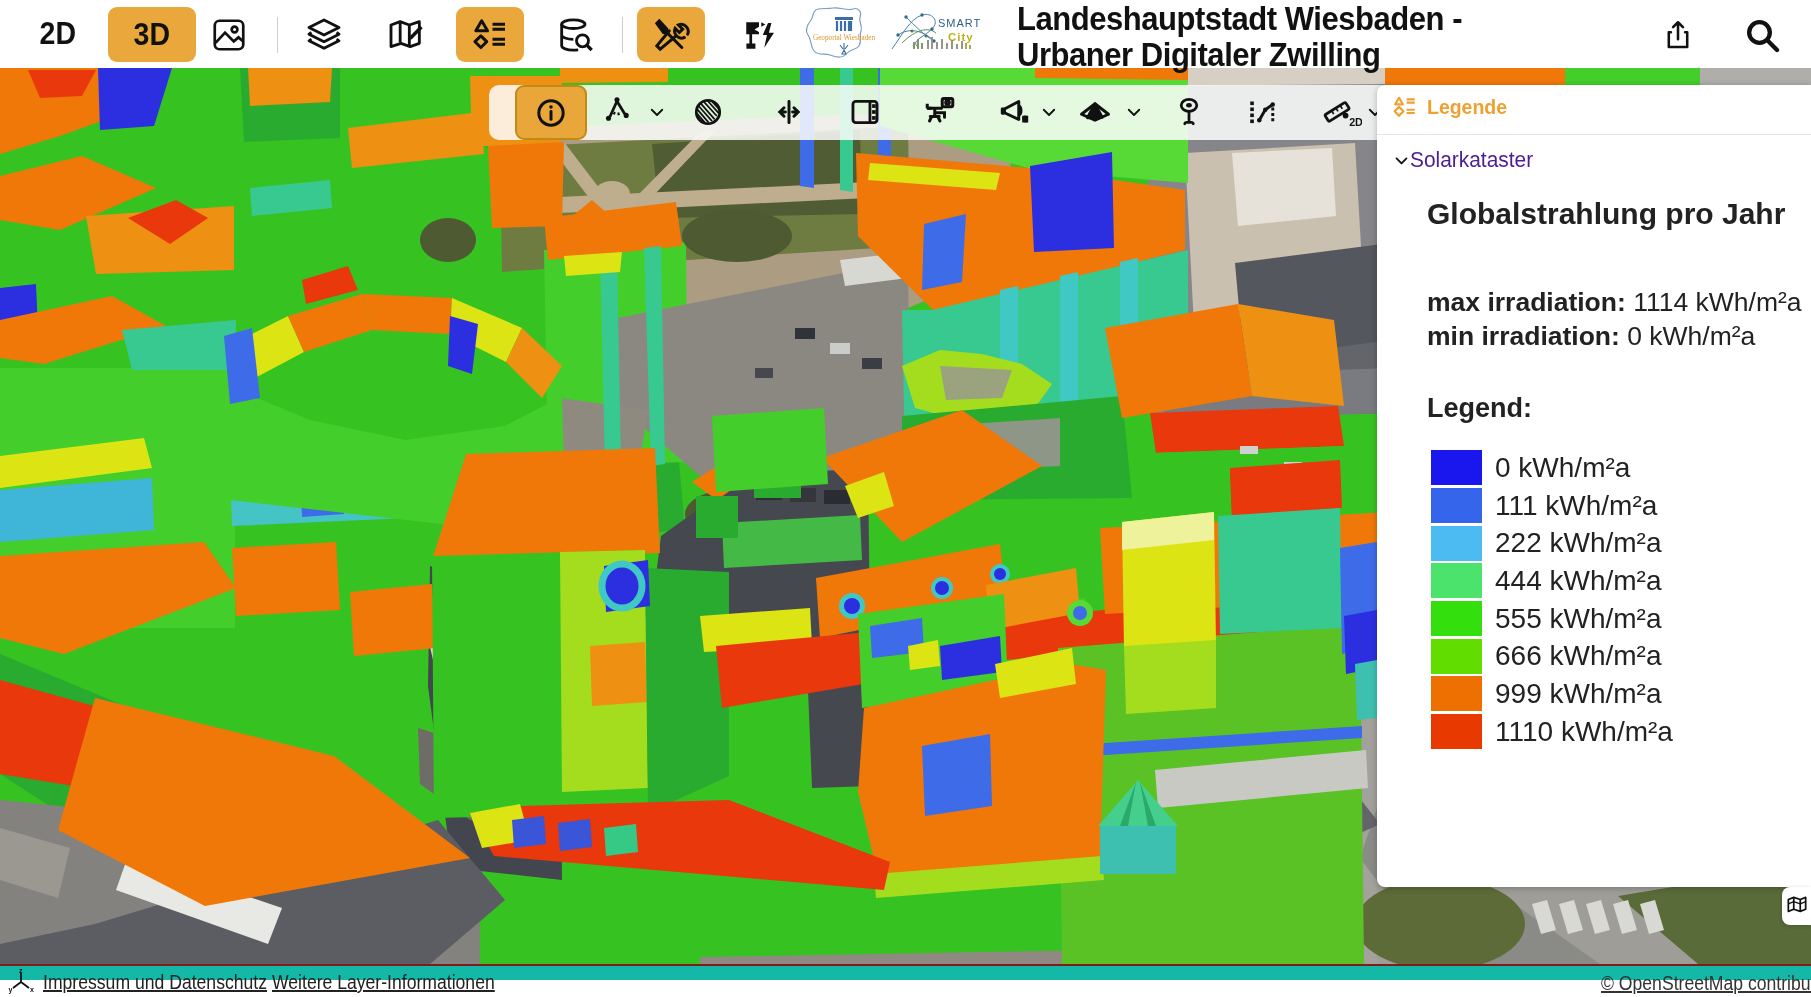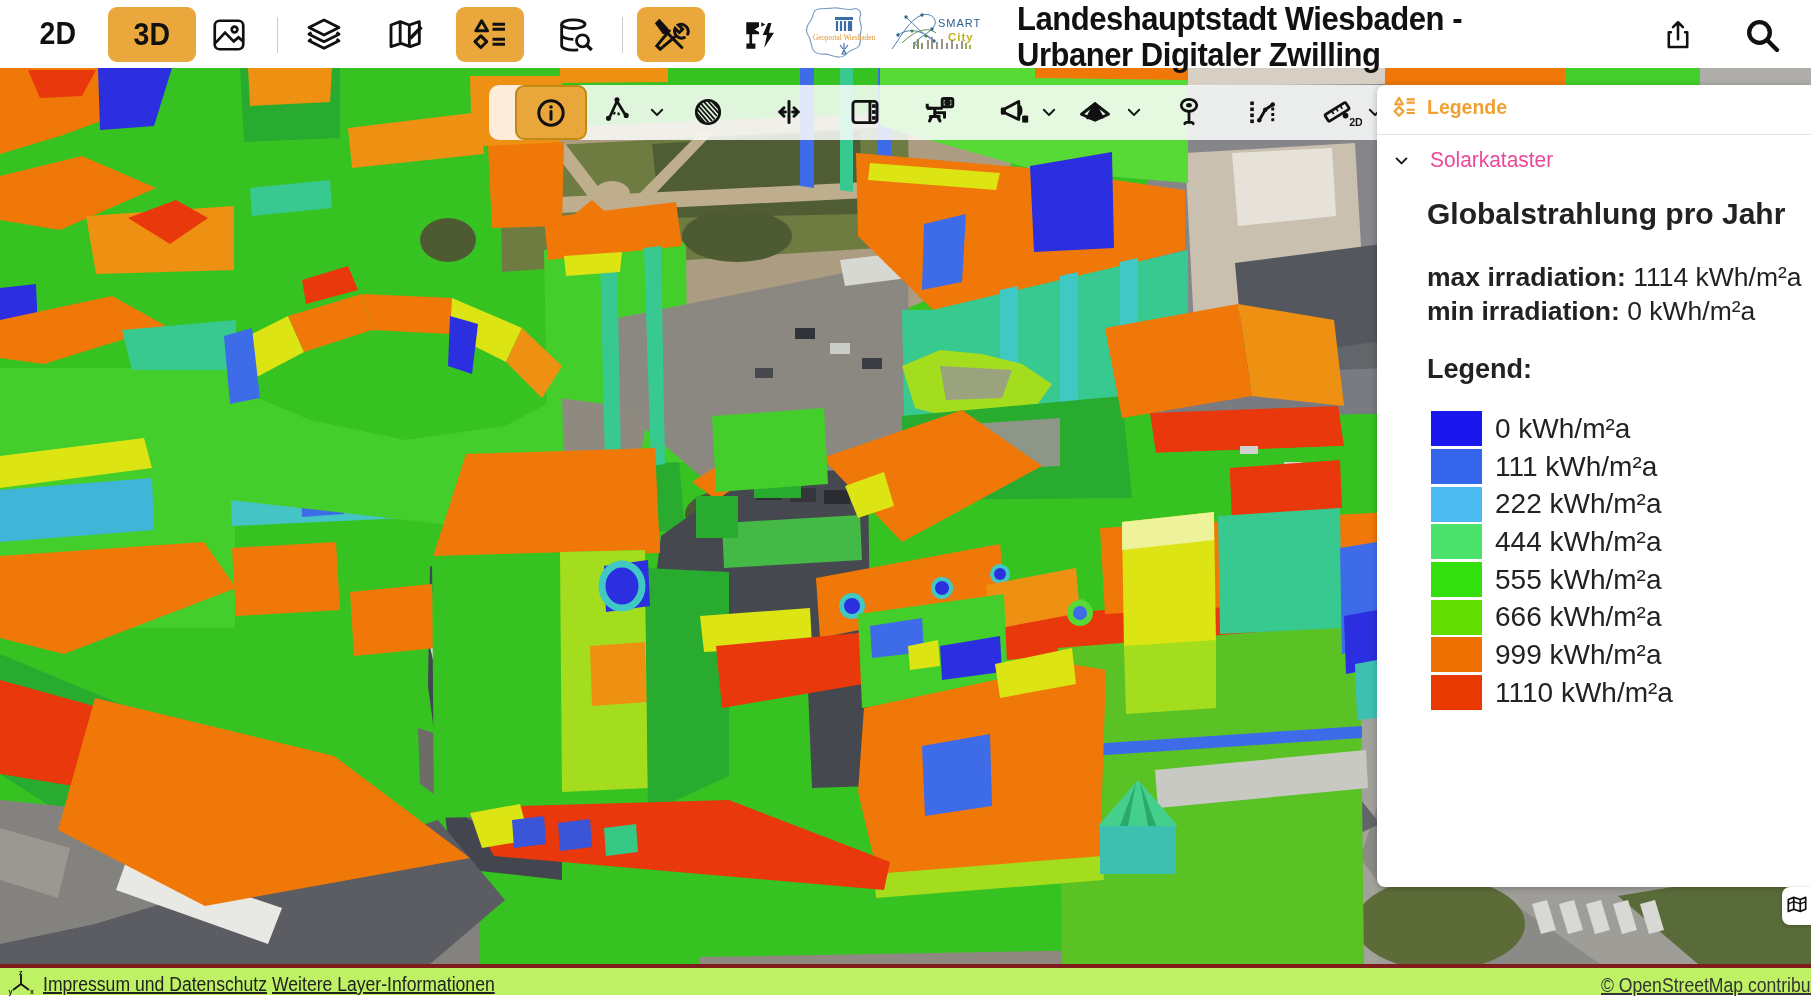--- a/index.html
+++ b/index.html
@@ -15,33 +15,33 @@
 #map{position:absolute;left:0;top:68px;width:1811px;height:896px;overflow:hidden}
 #maptb{position:absolute;left:489px;top:85px;width:902px;height:55px;background:rgba(253,254,253,0.85);
   border-radius:10px;z-index:10;display:flex;align-items:center}
 .tbi{display:flex;align-items:center;justify-content:center}
 #infobtn{position:absolute;left:515px;top:85px;width:72px;height:55px;background:#e9a63b;border:2px solid #c08a14;border-radius:9px;display:flex;align-items:center;justify-content:center;z-index:11}
 #panel{position:absolute;left:1377px;top:85px;width:434px;height:802px;background:#fff;border-radius:8px 0 0 8px;
   box-shadow:0 1px 6px rgba(0,0,0,0.25);z-index:20}
 .phead{position:absolute;left:15px;top:9px;display:flex;align-items:center;gap:9px}
 .phead span{color:#f0a030;font-size:20.5px;font-weight:bold;transform:scaleX(0.95);transform-origin:left}
 .psep{position:absolute;left:0;top:49px;width:434px;height:1px;background:#e4e4e4}
-.solark{position:absolute;left:16px;top:62px;display:flex;align-items:center;gap:20px;font-size:22px;color:#ec4899}
+.solark{position:absolute;left:16px;top:62px;display:flex;align-items:center;gap:0;font-size:22px;color:#4c1d95}
 .solark span{transform:scaleX(0.95);transform-origin:left}
 .pcontent{position:absolute;left:50px;top:112px;font-family:"Liberation Sans",sans-serif}
 .gsh{font-size:30px;font-weight:bold;color:#222}
-.irr{margin-top:29px;font-size:26.5px;color:#222;line-height:34px}
+.irr{margin-top:54px;font-size:26.5px;color:#222;line-height:34px}
 .irr b{font-weight:bold}
-.leg{margin-top:26px;font-size:27px;font-weight:bold;color:#222}
+.leg{margin-top:40px;font-size:27px;font-weight:bold;color:#222}
 .lrows{margin-top:25px}
 .lrow{display:flex;align-items:center;height:37.7px}
 .sw{width:51px;height:35px;margin-left:4px}
 .lt{margin-left:13px;font-size:28px;color:#222}
-#bottombar{position:absolute;left:0;top:964px;width:1811px;height:31px;background:#bef264;z-index:30;
-  border-top:4px solid #7f1d1d}
+#bottombar{position:absolute;left:0;top:964px;width:1811px;height:16px;background:#14b8a6;z-index:30;
+  border-top:2px solid #7f1d1d}
 .blink{position:absolute;top:5px;font-size:20px;color:#222;text-decoration:underline;transform:scaleX(0.88);transform-origin:left;white-space:nowrap}
 #osm{position:absolute;top:6px;left:1601px;font-size:20px;color:#333;text-decoration:underline;transform:scaleX(0.88);transform-origin:left;white-space:nowrap}
 #bmbox{position:absolute;left:1782px;top:887px;width:29px;height:38px;background:#fff;border-radius:8px 0 0 8px;z-index:21;display:flex;align-items:center;justify-content:center;box-shadow:0 1px 4px rgba(0,0,0,0.2)}
 </style></head>
 <body>
 <div id="map"><svg width="1811" height="896" viewBox="0 0 1811 896">
 <rect x="0" y="0" width="1811" height="896" fill="#36c322"></rect>
 <polygon points="0,300 235,300 235,560 0,560" fill="#44ce2b"></polygon>
 <polygon points="660,174 685,462 565,470 556,196" fill="#28ab2e"></polygon>
 <polygon points="820,570 1085,530 1090,660 825,680" fill="#44ce2b"></polygon>

